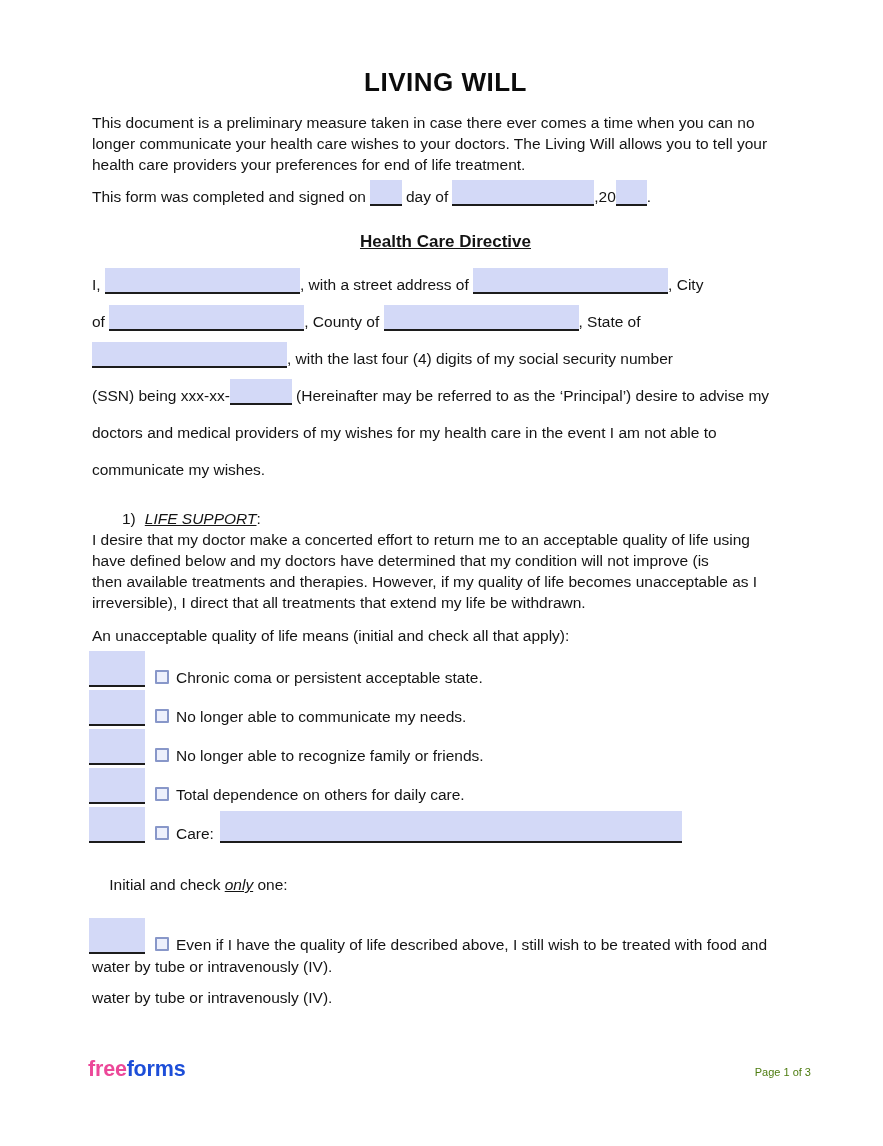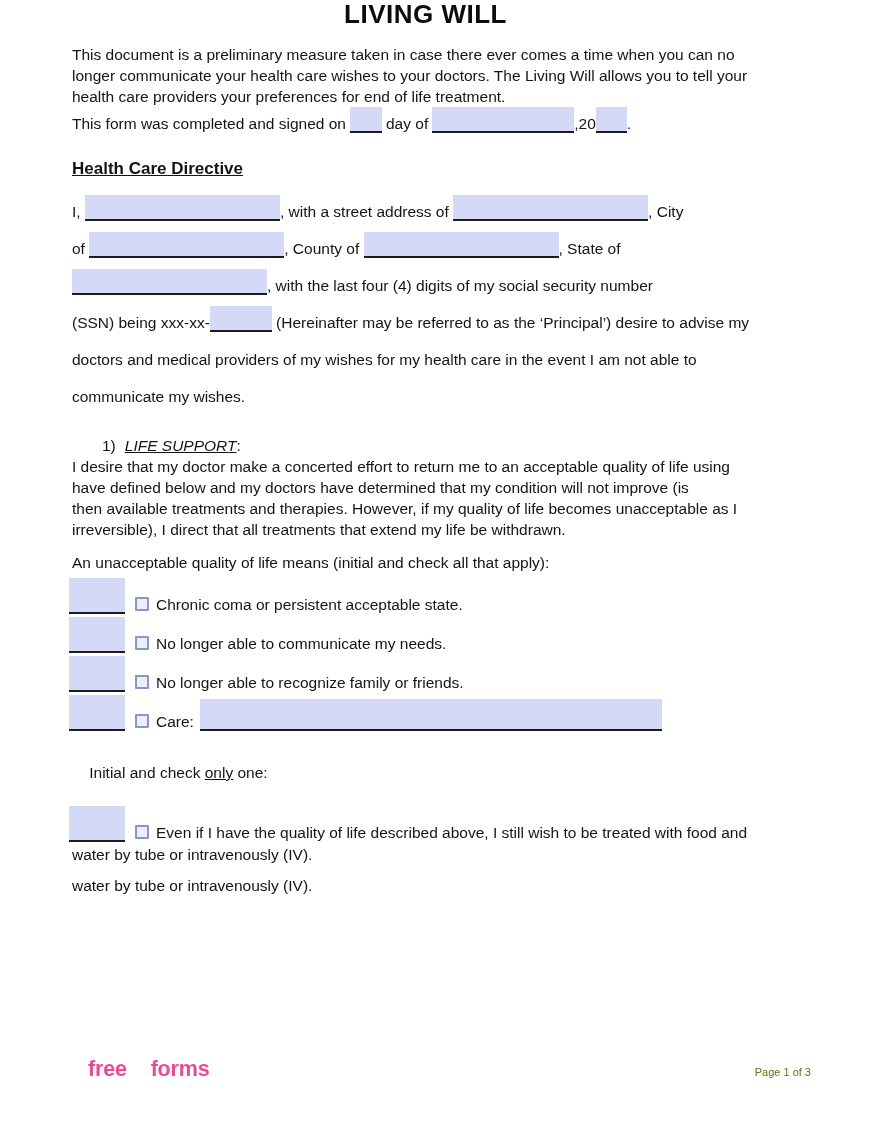--- a/index.html
+++ b/index.html
@@ -2,44 +2,44 @@
 <html><head>
 <meta charset="utf-8">
 <style>
   * { margin:0; padding:0; box-sizing:border-box; }
   html, body { background:#ffffff; }
   body {
     width:883px; height:1146px; position:relative; overflow:hidden;
     font-family:"Liberation Sans","DejaVu Sans",sans-serif;
     font-size:15.5px; color:#141414;
   }
-  .page { position:absolute; left:72px; top:0; width:707px; }
+  .page { position:absolute; left:92px; top:0; width:707px; padding-top:68px; }
 
   .doc-title {
     text-align:center; font-size:26px; font-weight:bold;
     letter-spacing:0.5px; color:#0c0c0c; line-height:28px;
   }
 
   .intro { margin-top:16px; }
   .text-line { line-height:21px; white-space:pre; }
 
   
   .field {
     display:block; background:#d3d9f7; border-bottom:2px solid #1c1c1c;
     height:26px; flex:none;
   }
 
-  .signed-line { display:flex; align-items:flex-end; white-space:pre;text-align:right; }
+  .signed-line { margin-top:5px; display:flex; align-items:flex-end; white-space:pre;text-align:right; }
   .signed-line .txt, .fill-line .txt { line-height:19px; white-space:pre; }
   .f-day   { width:32px;  margin-left:4px; margin-right:4px; }
   .f-month { width:142px; margin-left:4px; }
   .f-year  { width:31px; }
 
   .directive-heading {
-    margin-top:24px; text-align:left; font-size:17px; font-weight:bold;
+    margin-top:24px; text-align:center; font-size:17px; font-weight:bold;
     text-decoration:underline; line-height:23px;
   }
 
   .fill-block { margin-top:4px; }
   .fill-line { height:37px; display:flex; align-items:flex-end; white-space:pre; }
   .f-name, .f-address, .f-city, .f-county, .f-state { width:195px; }
   .f-ssn { width:62px; }
 
   .ls-heading { margin-top:30px; padding-left:30px; line-height:19px; }
   .ls-num { margin-right:9px; }
@@ -56,33 +56,33 @@
   }
   .checkbox {
     width:14px; height:14px; flex:none; border-radius:1px;
     border:2px solid #8897c9; background:#edf0fc;
     margin:0 7px 3px 10px;
   }
   .option-label { line-height:19px; white-space:pre; }
   .other-field { width:462px; height:32px; margin-left:6px; background:#d3d9f7; border-bottom:2px solid #1c1c1c; }
 
   .only-prompt { margin-top:13px; line-height:19px; white-space:pre; }
-  .only-word { text-decoration:underline;text-align:right; }
+  .only-word { font-style:italic; text-decoration:underline;text-align:right; }
 
   .exclusive { margin-top:5px; }
   .exclusive.second { margin-top:10px; }
   .ex-line1 { height:36px; display:flex; align-items:flex-end; white-space:pre;text-align:center; }
   .ex-line2 { line-height:21px; margin-top:2px; white-space:pre; }
 
   .footer-logo {
     position:absolute; left:88px; top:1057px;
     font-size:21.5px; font-weight:bold; letter-spacing:-0.2px;
   }
   .logo-free  { color:#ec4899; }
-  .logo-forms { color:#ec4899;margin-left:24px; }
+  .logo-forms { color:#1d4ed8; }
   .page-indicator { position:absolute; right:72px; top:1066px; font-size:11px; color:#4d7c0f; }
 </style>
 </head>
 <body>
 
 <div class="page">
 
   <div class="doc-title">LIVING WILL</div>
 
   <div class="intro">
@@ -160,20 +160,25 @@
       <span class="option-label">No longer able to communicate my needs.</span>
     </div>
     <div class="option-row">
       <span class="field initial-field"></span>
       <span class="checkbox"></span>
       <span class="option-label">No longer able to recognize family or friends.</span>
     </div>
     <div class="option-row">
       <span class="field initial-field"></span>
       <span class="checkbox"></span>
+      <span class="option-label">Total dependence on others for daily care.</span>
+    </div>
+    <div class="option-row">
+      <span class="field initial-field"></span>
+      <span class="checkbox"></span>
       <span class="option-label">Care:</span>
       <span class="field other-field"></span>
     </div>
   </div>
 
   <div class="only-prompt">
     <span>Initial and check </span><span class="only-word">only</span><span> one:</span>
   </div>
 
   <div class="exclusive">

